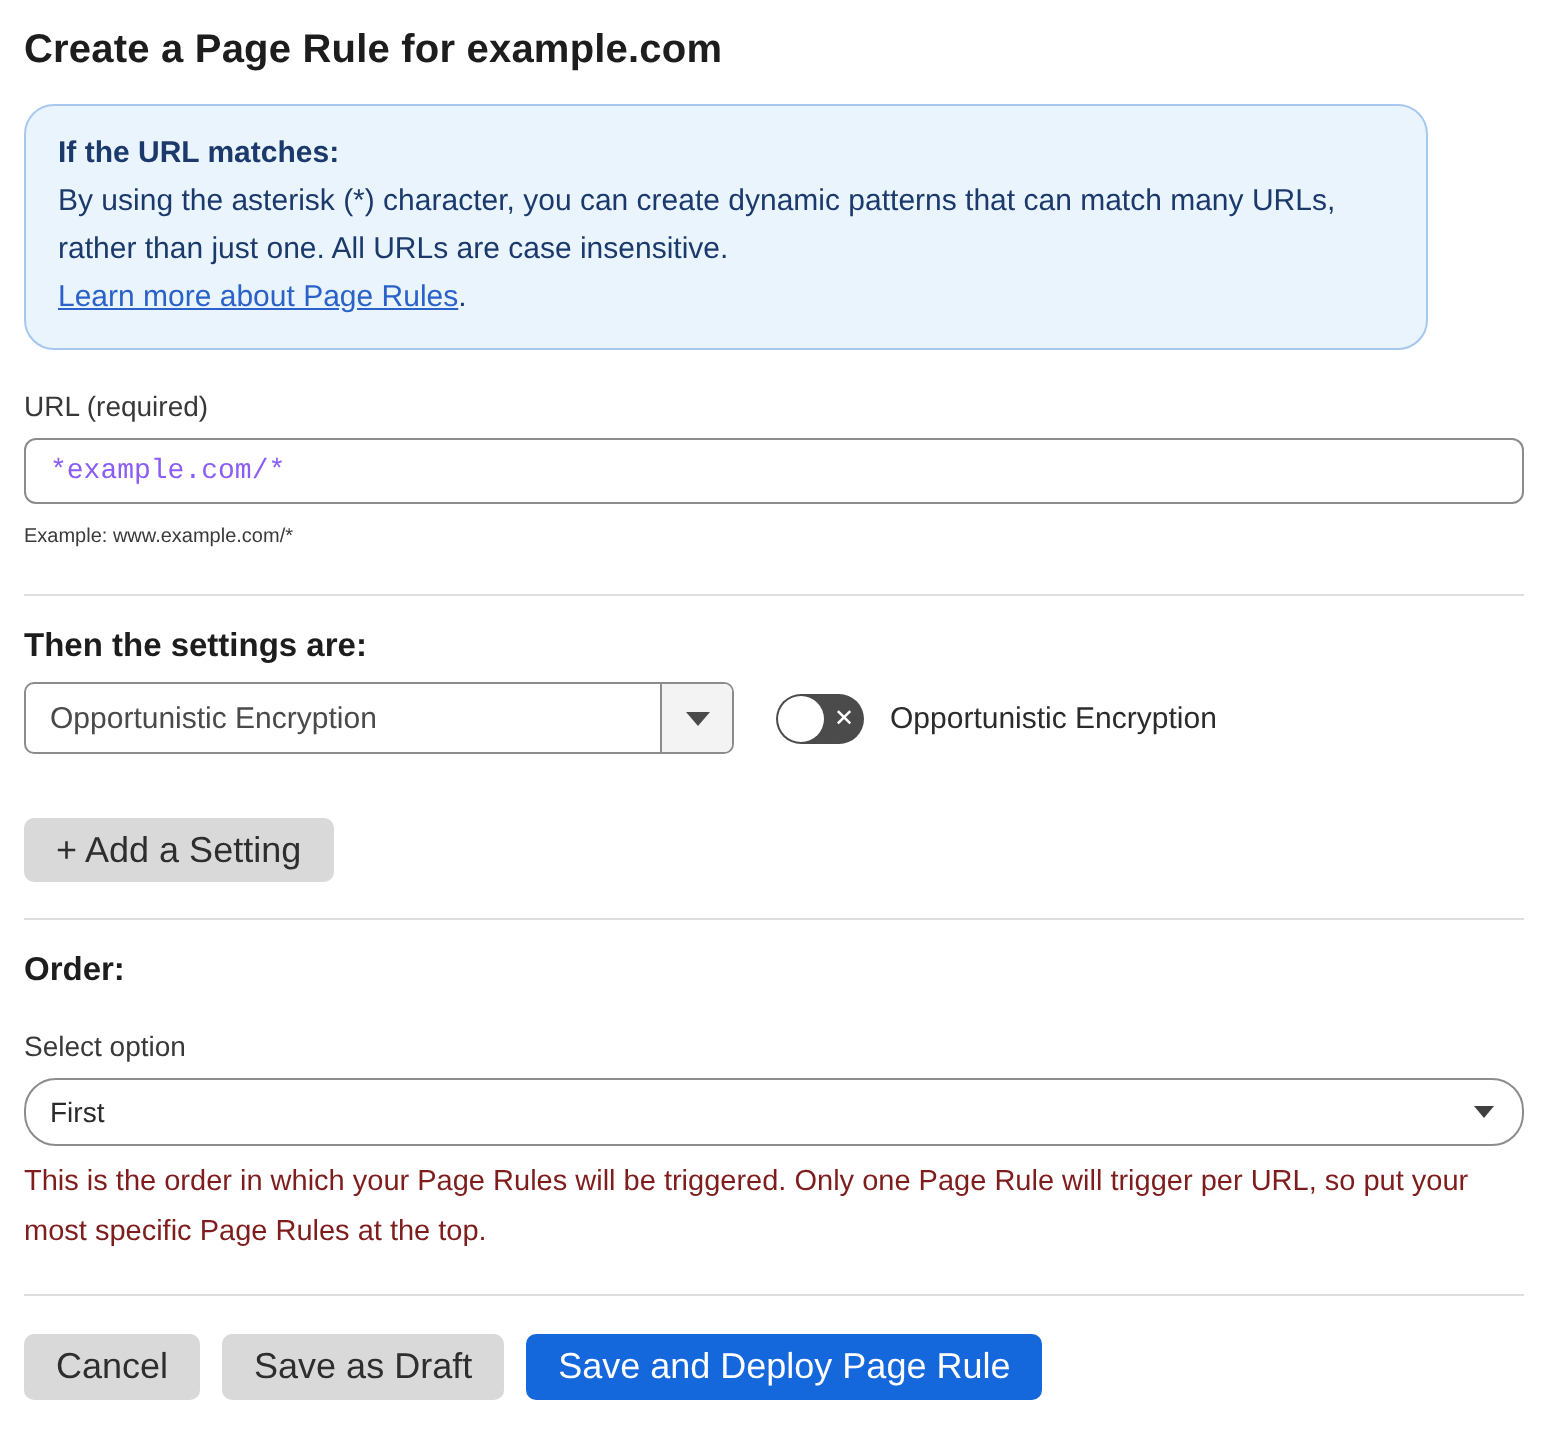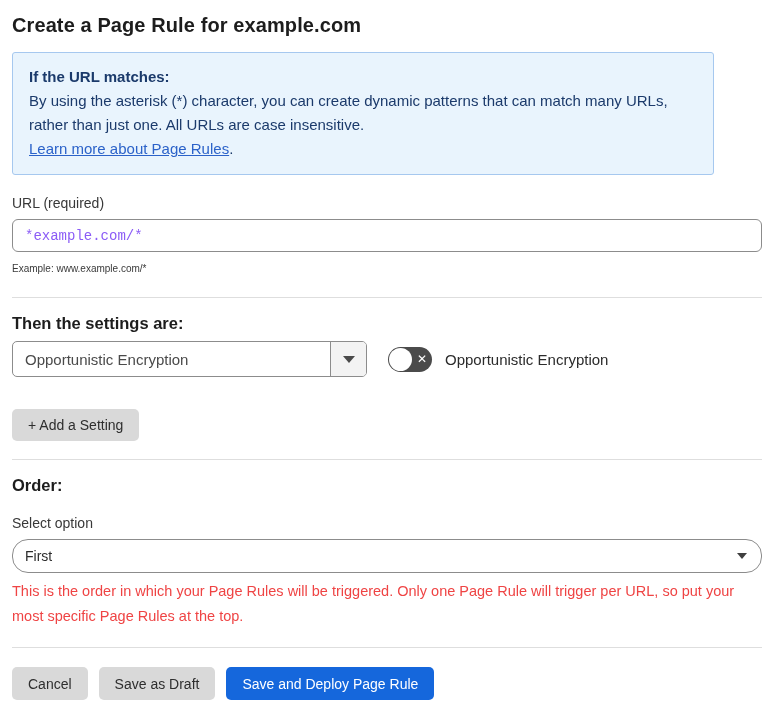--- a/index.html
+++ b/index.html
@@ -20,21 +20,21 @@
     font-weight: 700;
     color: #1d1d1d;
     letter-spacing: 0.1px;
     margin-top: 1px;
   }
   
   .info-box {
     margin-top: 15px;
     background: #e9f4fd;
     border: 1px solid #a6c8ef;
-    border-radius: 3px;
+    border-radius: 15px;
     padding: 12px 16px 13px 16px;
     color: #1b3a6b;
     font-size: 15px;
     line-height: 24px;
   }
   .info-box .info-heading { font-weight: 700; }
   .info-box a {
     color: #2b62c9;
     text-decoration: underline;
     cursor: pointer;
@@ -152,21 +152,21 @@
     line-height: 1;
   }
   .toggle-label {
     margin-left: 13px;
     font-size: 15px;
     color: #2b2b2b;
   }
   
   .btn {
     font-family: "Liberation Sans", sans-serif;
-    font-size: 14px;
+    font-size: 18px;
     border: none;
     border-radius: 5px;
     height: 33px;
     padding: 0 16px;
     cursor: pointer;
   }
   .btn-gray {
     background: #d9d9d9;
     color: #2e2e2e;
   }
@@ -190,21 +190,21 @@
     align-items: center;
     justify-content: space-between;
     padding: 0 14px 0 12px;
     font-size: 14px;
     color: #2b2b2b;
     cursor: pointer;
   }
   .order-help {
     margin-top: 6px;
     font-size: 14.5px;
-    color: #ef4444;
+    color: #7f1d1d;
     line-height: 25px;
     width: 750px;
   }
   .footer-actions {
     margin-top: 19px;
     display: flex;
     gap: 11px;
     align-items: center;
   }
 </style>

